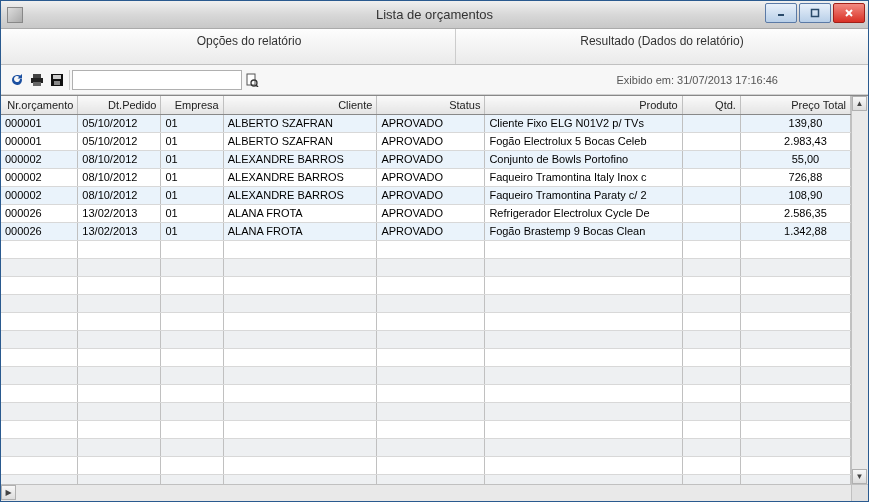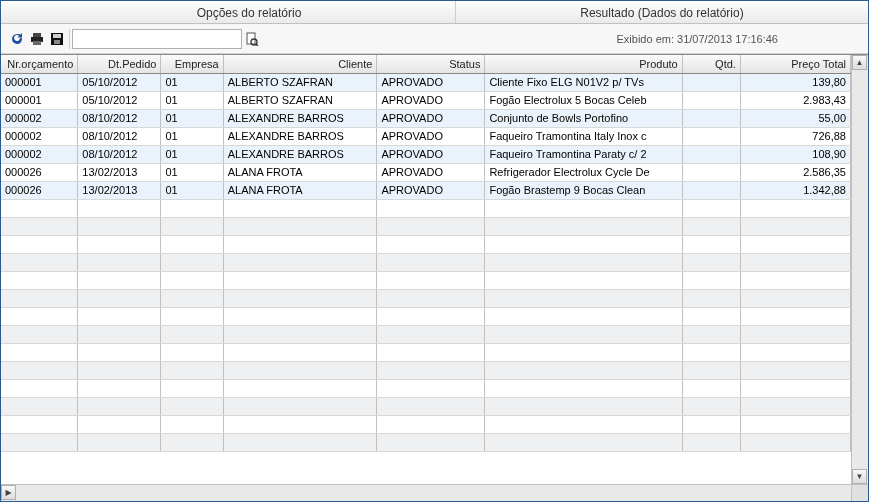--- a/index.html
+++ b/index.html
@@ -58,21 +58,21 @@
       font-size: 10px; color:#2a4a6a;
       cursor: pointer;
     }
     .win-btn.close {
       background: linear-gradient(to bottom,#f28b82,#d93025);
       border-color:#a02018;
       color:#fff;
       font-weight: bold;
     }
     .panel-header {
-      height: 23px;
+      height: 36px;
       display: flex;
       border-bottom: 1px solid #c0c0c0;
       background: linear-gradient(to bottom,#fdfdfd,#eaeaea);
       padding-left: 42px;
     }
     .panel-header > div {
       flex: 1;
       text-align: center;
       line-height: 24px;
       font-size: 12px;
@@ -139,21 +139,21 @@
       font-weight: normal;
       text-align: right;
       border-bottom: 1px solid #888;
       color:#222;
     }
     tbody tr:nth-child(odd) td { background:#eaf3fb; }
     tbody tr:nth-child(even) td { background:#ffffff; }
     tbody tr.empty td { background:inherit; }
     tbody tr.empty:nth-child(odd) td { background:#eef0f2; }
     tbody tr.empty:nth-child(even) td { background:#fff; }
-    .num { text-align:right;padding-left:24px; }
+    .num { text-align:center;padding-left:24px; }
     .vscroll {
       position:absolute; right:0; top:0; bottom:17px; width:17px;
       background:#e9e9e9; border-left:1px solid #c0c0c0;
     }
     .vscroll .arrow, .hscroll .arrow {
       position:absolute; width:15px; height:15px;
       background:linear-gradient(to bottom,#f8f8f8,#ddd);
       border:1px solid #b0b0b0; left:0;
       display:flex;align-items:center;justify-content:center;
       font-size:8px; color:#444; cursor:pointer;
@@ -171,20 +171,42 @@
       position:absolute; right:0; bottom:0; width:17px; height:17px;
       background:#e0e0e0; border-left:1px solid #c0c0c0; border-top:1px solid #c0c0c0;
     }
     svg { display:block; }
   </style>
 </head>
 <body>
 
 <div class="window">
 
+  <div class="titlebar">
+    <div class="titlebar-icon"></div>
+    <div class="titlebar-title">Lista de orçamentos</div>
+    <div class="win-controls">
+      <div class="win-btn">
+        <svg width="10" height="10">
+            <line x1="2" y1="7" x2="8" y2="7" stroke="#2a4a6a" stroke-width="2"></line>
+          </svg>
+      </div>
+      <div class="win-btn">
+        <svg width="10" height="10">
+            <rect x="1.5" y="1.5" width="7" height="7" fill="none" stroke="#2a4a6a" stroke-width="1.5"></rect>
+          </svg>
+      </div>
+      <div class="win-btn close">
+        <svg width="10" height="10">
+            <line x1="2" y1="2" x2="8" y2="8" stroke="#fff" stroke-width="2"></line>
+            <line x1="8" y1="2" x2="2" y2="8" stroke="#fff" stroke-width="2"></line>
+          </svg>
+      </div>
+    </div>
+  </div>
 
   <div class="panel-header">
     <div>Opções do relatório</div>
     <div>Resultado (Dados do relatório)</div>
   </div>
 
   <div class="toolbar">
     <div class="tool-btn">
       <svg width="14" height="14" viewBox="0 0 14 14">
           <path d="M7 2a5 5 0 1 0 4.9 4H10a3 3 0 1 1-.9-2.1L7.5 5.5H12V1l-1.6 1.6A5 5 0 0 0 7 2z" fill="#1a4fa0"></path>

